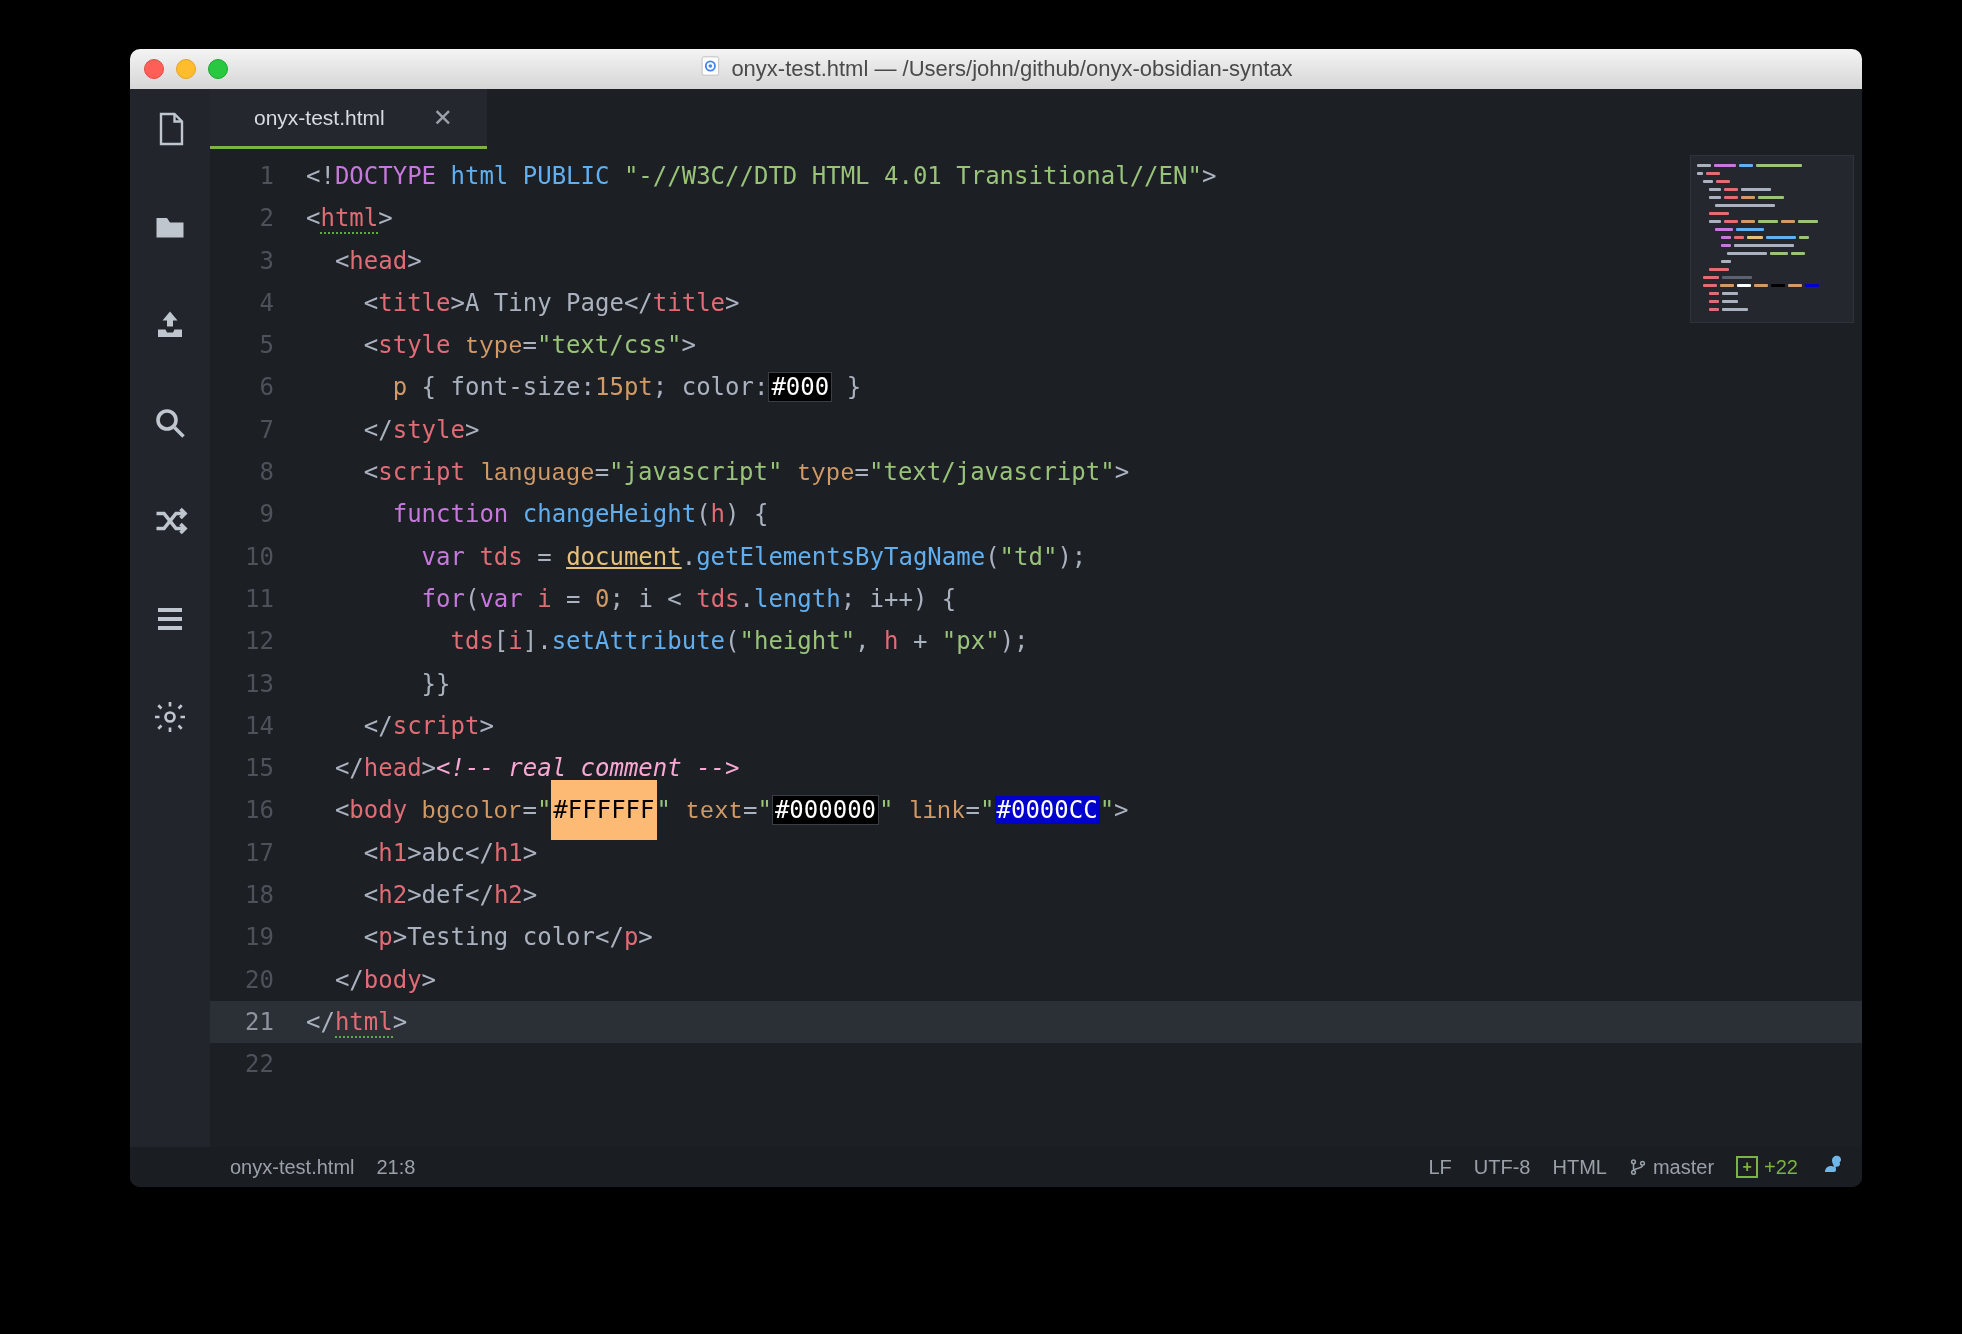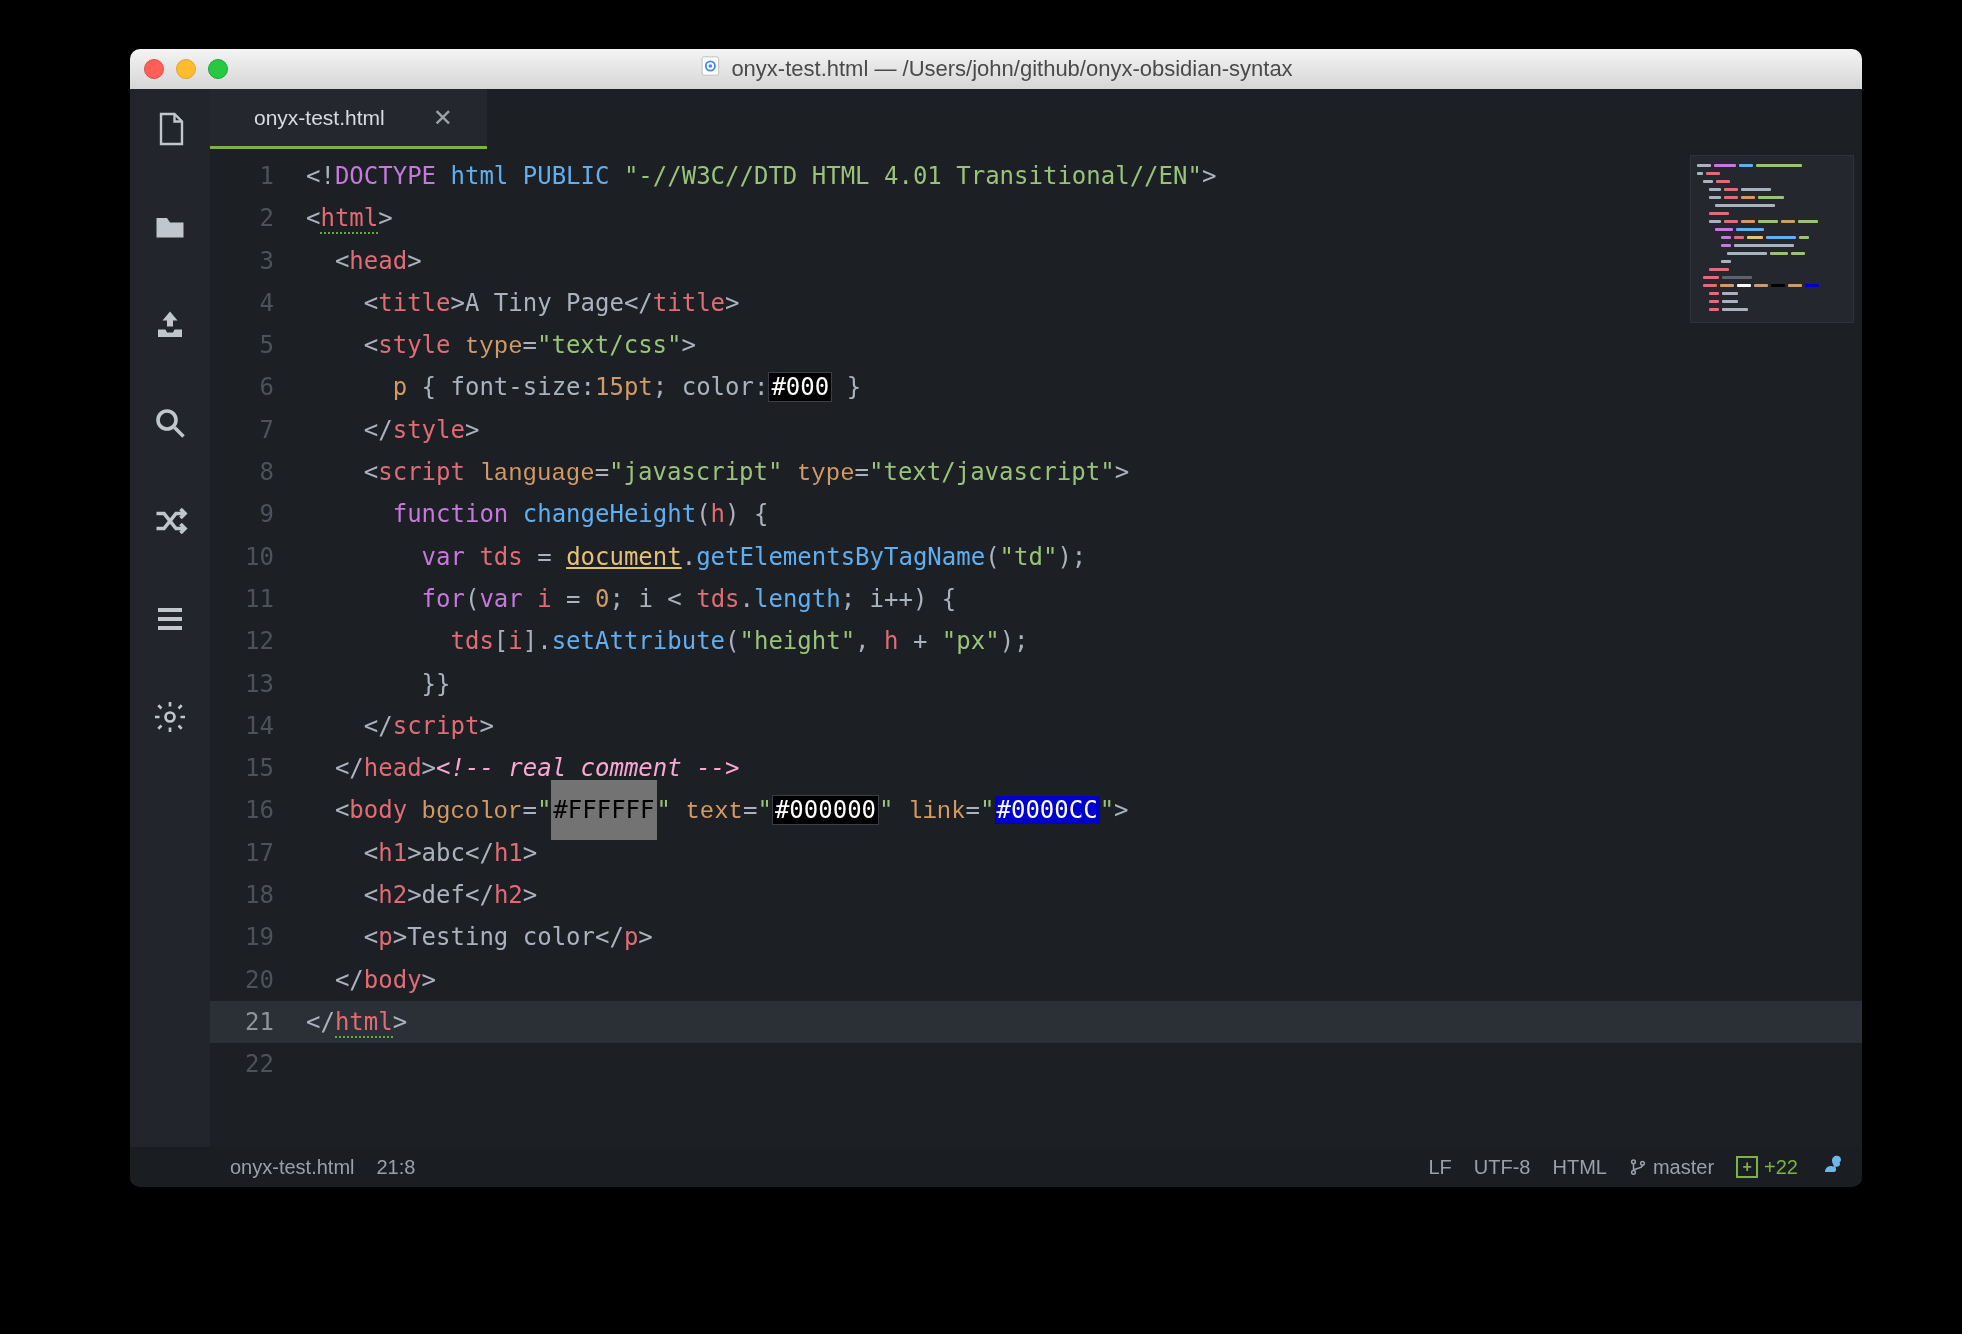--- a/index.html
+++ b/index.html
@@ -80,21 +80,21 @@
   .str { color:#98c379; }
   .kw { color:#c678dd; }
   .fn { color:#61afef; }
   .var { color:#e06c75; }
   .obj { color:#e5c07b;text-decoration:underline; }
   .num { color:#d19a66; }
   .css-prop { color:#abb2bf; }
   .css-sel { color:#d19a66; }
   .comment { color:#f9a8d4; font-style:italic; }
   .txt { color:#abb2bf; }
-  .swatch-white { background:#737373; color:#000; padding:16px 2px; }
+  .swatch-white { background:#fdba74; color:#000; padding:16px 2px; }
   .swatch-black { background:#000; color:#fff; padding:0 2px; border:1px solid #3a3f47; }
   .swatch-blue { background:#0000cc; color:#fff; padding:0 2px; }
   .underline-green { border-bottom:2px dotted #5fab3f; }
 
   
   .minimap {
     position:absolute; top:6px; right:8px;
     width:150px; height:150px;
     background:#24272d; border:1px solid #2e3239;
     padding:8px 6px;

